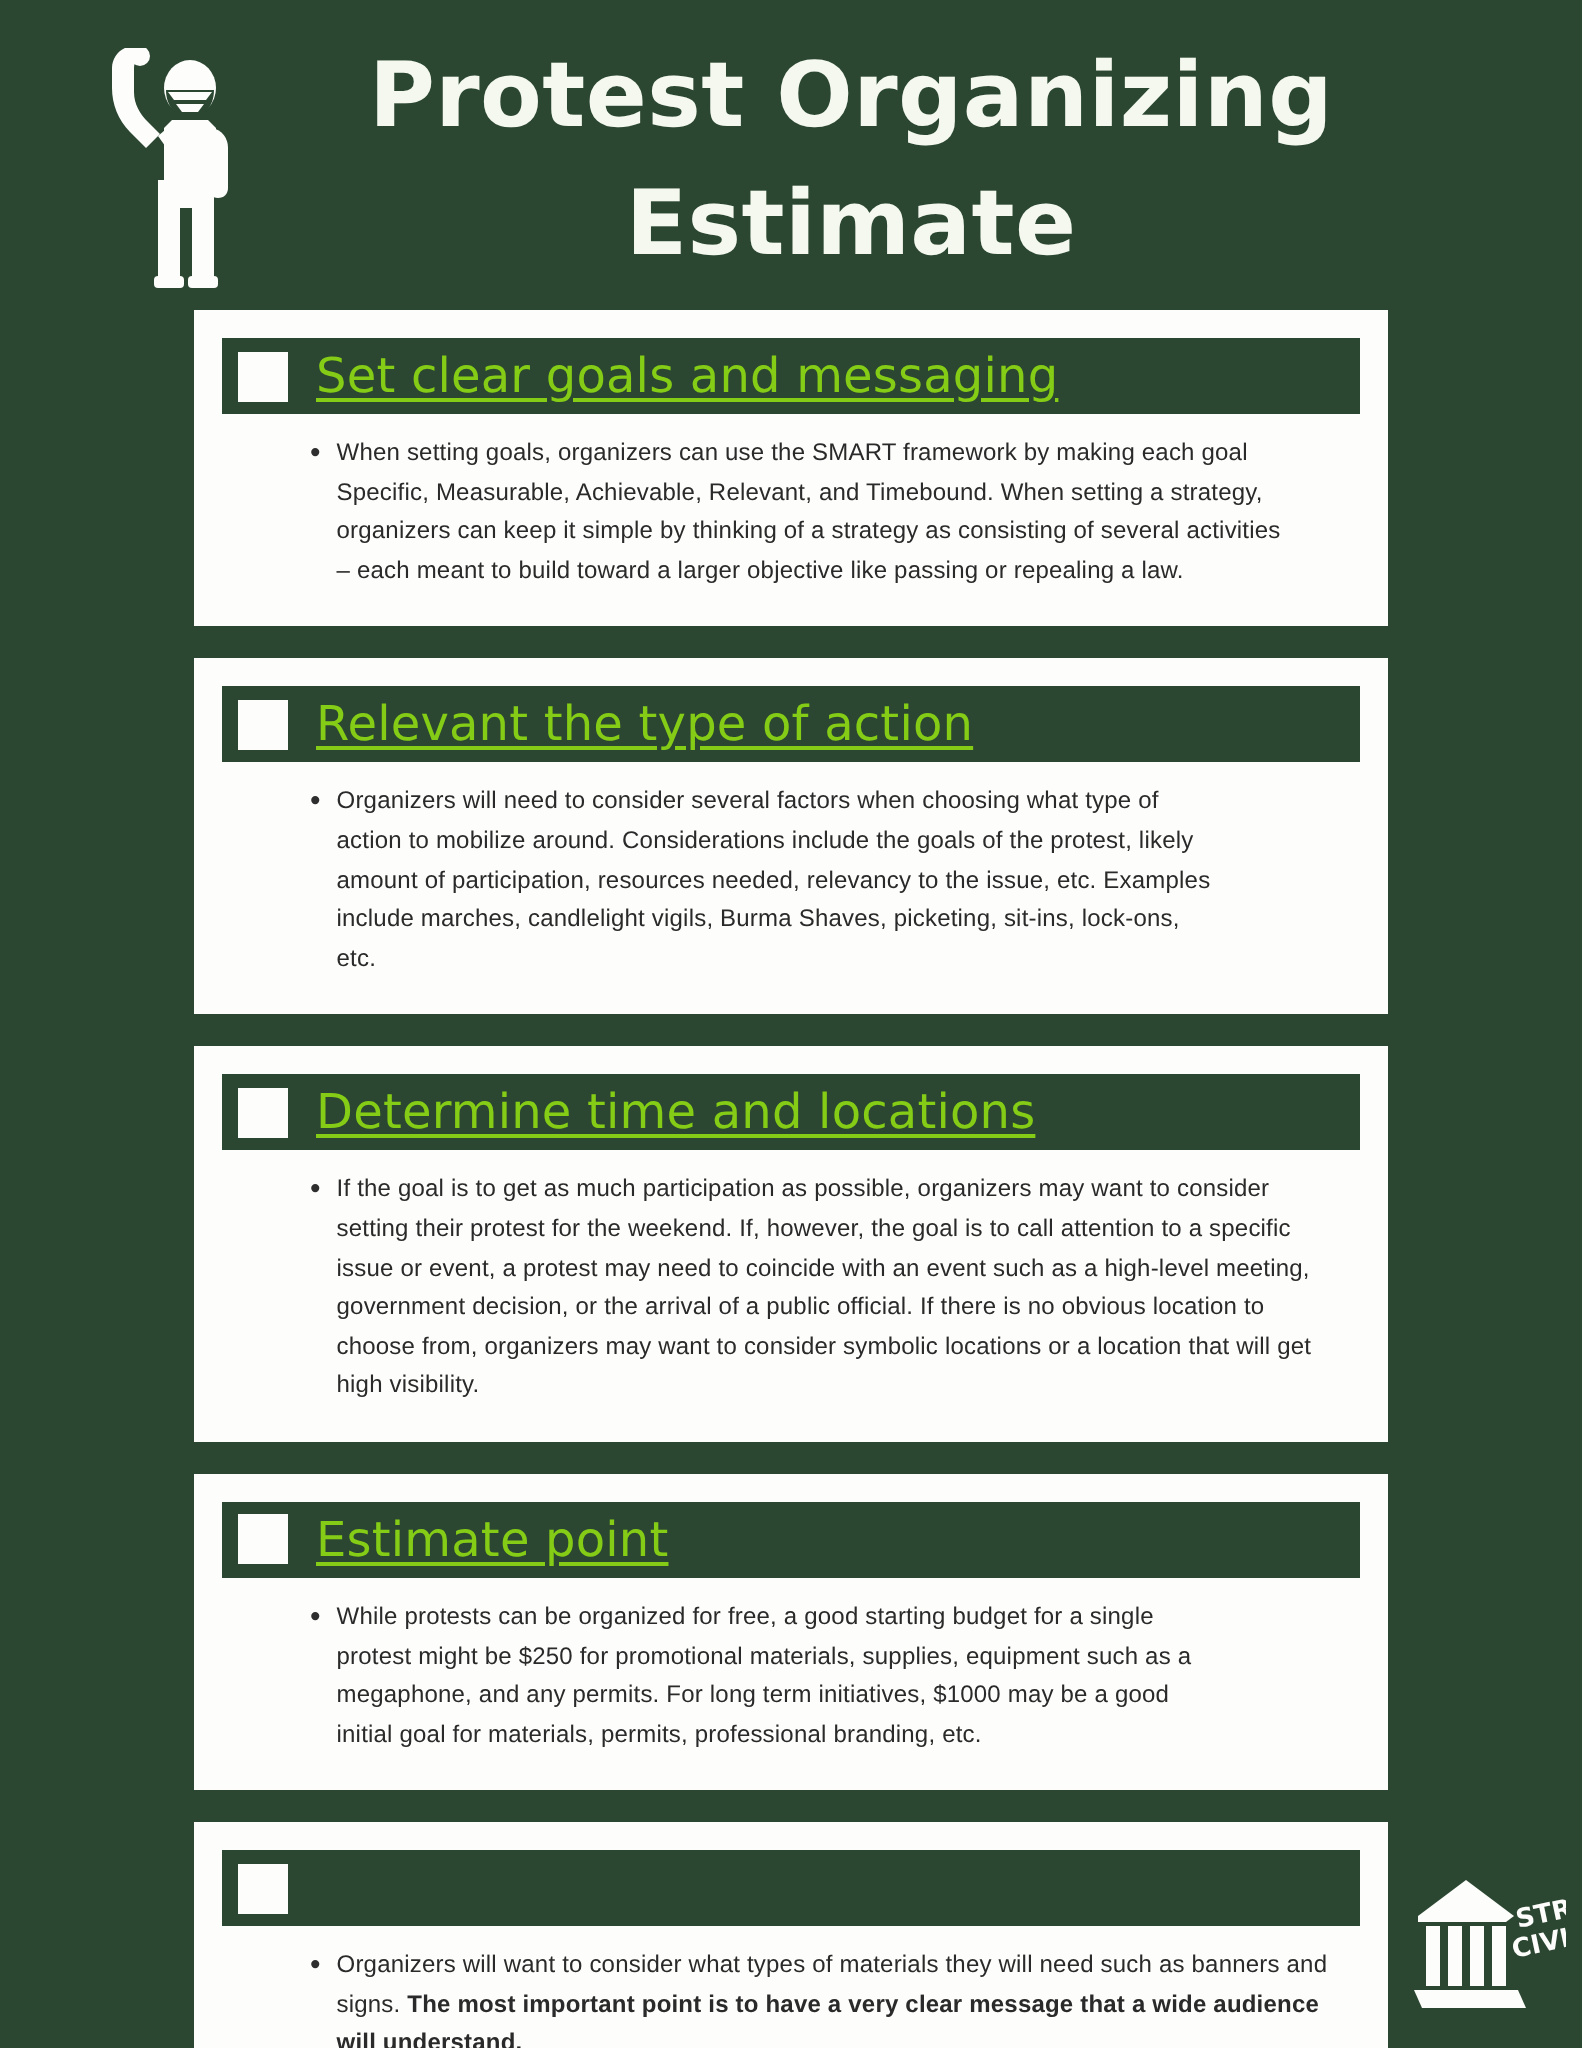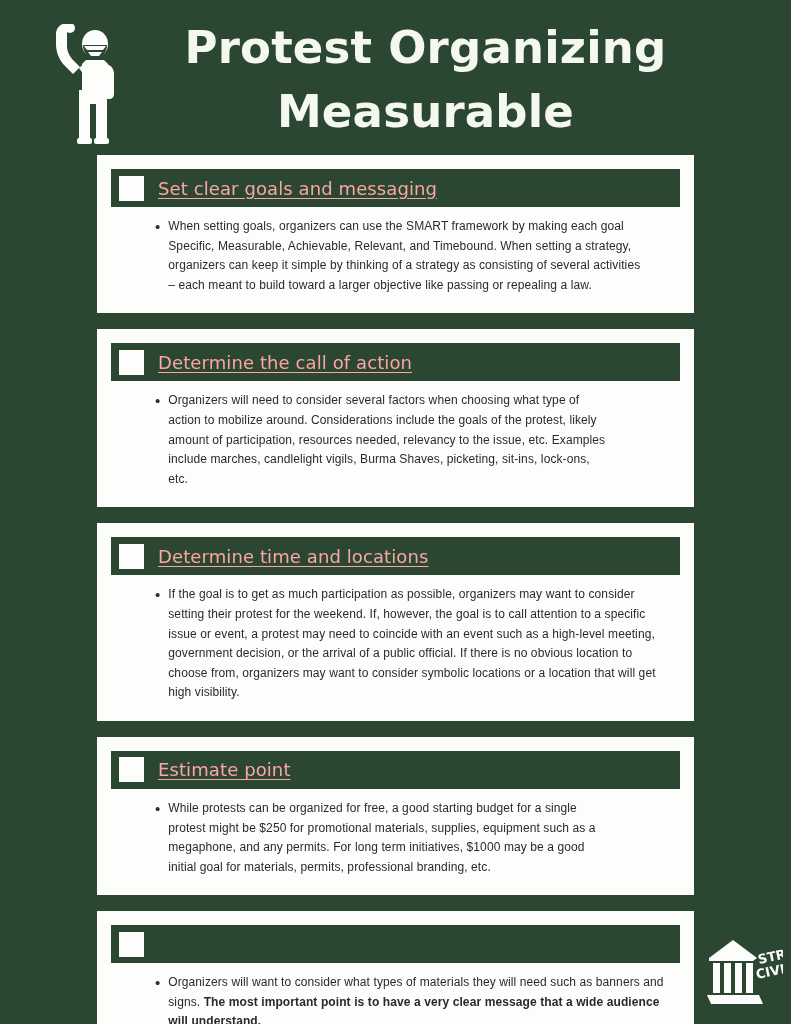--- a/index.html
+++ b/index.html
@@ -69,23 +69,23 @@
 
   .checkbox {
     width: 25px;
     height: 25px;
     background: #fdfdfb;
     flex: 0 0 auto;
     margin-right: 14px;
   }
 
   .card-title {
-    color: #fca5a5;
+    color: #84cc16;
     font-family: "DejaVu Sans", sans-serif;
-    font-size: 18px;
+    font-size: 24px;
     font-weight: 500;
     text-decoration: underline;
     text-underline-offset: 3px;
     letter-spacing: 0.1px;
     white-space: nowrap;
   }
 
   .card-body {
     padding: 10px 16px 4px 44px;
   }
@@ -160,21 +160,21 @@
         <rect x="31" y="66" width="28" height="14"></rect>
 
         <rect x="29" y="114" width="15" height="6" rx="2"></rect>
         <rect x="46" y="114" width="15" height="6" rx="2"></rect>
       </g>
     </svg>
   </span>
 
   <h1 class="page-title">
     <span>Protest Organizing</span><br>
-    <span>Measurable</span>
+    <span>Estimate</span>
   </h1>
 </div>
 
 <div class="cards">
 
   <div class="card" data-index="0">
     <div class="card-header">
       <span class="checkbox"></span>
       <span class="card-title">Set clear goals and messaging </span>
     </div>
@@ -182,21 +182,21 @@
       <div class="bullet-row">
         <span class="bullet-dot">•</span>
         <span class="bullet-text">When setting goals, organizers can use the SMART framework by making each goal Specific, Measurable, Achievable, Relevant, and Timebound. When setting a strategy, organizers can keep it simple by thinking of a strategy as consisting of several activities – each meant to build toward a larger objective like passing or repealing a law.</span>
       </div>
     </div>
   </div>
 
   <div class="card" data-index="1">
     <div class="card-header">
       <span class="checkbox"></span>
-      <span class="card-title">Determine the call of action</span>
+      <span class="card-title">Relevant the type of action</span>
     </div>
     <div class="card-body">
       <div class="bullet-row">
         <span class="bullet-dot">•</span>
         <span class="bullet-text">Organizers will need to consider several factors when choosing what type of action to mobilize around. Considerations include the goals of the protest, likely amount of participation, resources needed, relevancy to the issue, etc. Examples include marches, candlelight vigils, Burma Shaves, picketing, sit-ins, lock-ons, etc.</span>
       </div>
     </div>
   </div>
 
   <div class="card" data-index="2">

